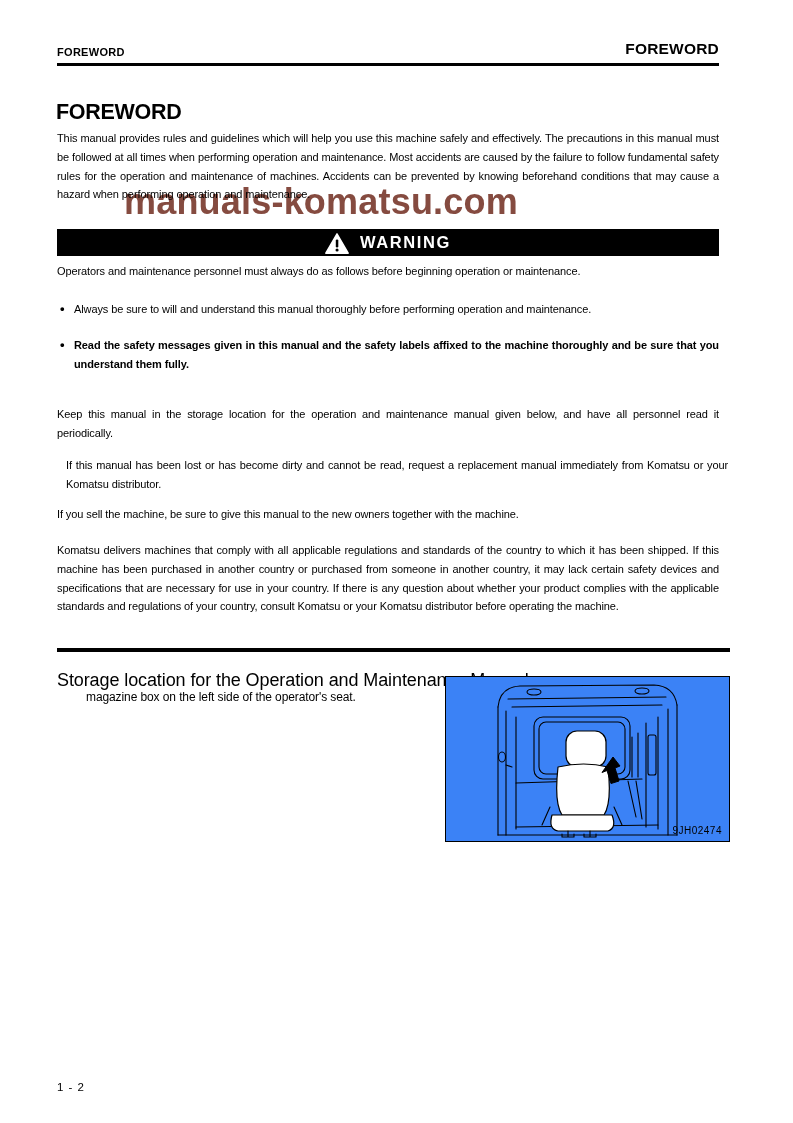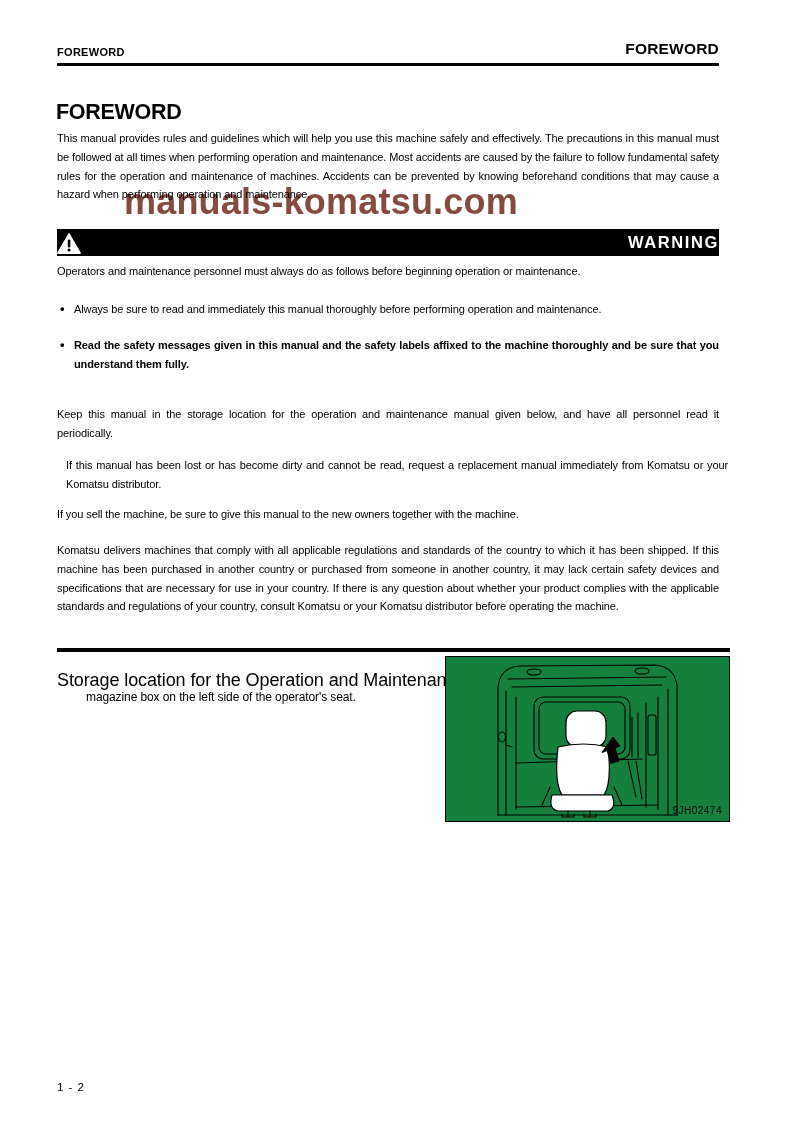--- a/index.html
+++ b/index.html
@@ -28,21 +28,21 @@
     left: 124px; top: 181px;
     font-size: 36px; font-weight: bold; letter-spacing: .2px;
     mix-blend-mode: multiply; opacity: .92;
     white-space: nowrap;
   }
 
   
   .banner {
     left: 57px; top: 229px; width: 662px; height: 27px;
     background: #000; color: #fff;
-    display: flex; align-items: center; justify-content: space-between; gap: 11px;
+    display: flex; align-items: center; justify-content: center; gap: 11px;
   }
   .banner-label { font-size: 16.5px; font-weight: bold; letter-spacing: 1.6px; }
   .tri-icon { display: inline-flex; margin-top: 1px; }
 
   .warn-intro { left: 57px; top: 262px; width: 662px; }
 
   
   .bullet-item { left: 60px; width: 659px; display: flex; }
   .bullet-item .marker { width: 14px; flex: 0 0 14px; font-size: 13px; line-height: 18.8px; }
   .bullet-item .marker::before { content: "\2022"; font-weight: bold; }
@@ -56,22 +56,22 @@
   .p3 { left: 57px; top: 505px; width: 662px; }
   .p4 { left: 57px; top: 541px; width: 662px; }
 
   
   .sec-rule { left: 57px; top: 648px; width: 673px; height: 4px; background: #000; }
   .storage1 { left: 57px; top: 670px; font-size: 18px; letter-spacing: -0.1px; }
   .storage2 { left: 86px; top: 690px; font-size: 12px; letter-spacing: -0.1px; }
 
   
   .figure-box {
-    left: 445px; top: 656px; width: 285px; height: 166px;
-    border: 1px solid #000; box-sizing: border-box; background: #15803d;
+    left: 445px; top: 676px; width: 285px; height: 166px;
+    border: 1px solid #000; box-sizing: border-box; background: #3b82f6;
   }
   .figure-box svg { display: block; }
   .fig-code {
     position: absolute; right: 7px; bottom: 5px;
     font-size: 10px; letter-spacing: .5px;
   }
 
   .footer { left: 57px; top: 1081px; font-size: 11.5px; letter-spacing: 1px; }
 </style>
 </head>
@@ -94,21 +94,21 @@
       <circle cx="12.05" cy="17" r="1.55" fill="#000000"></circle>
     </svg>
   </span>
   <span class="banner-label">WARNING</span>
 </div>
 
 <p class="abs body-text warn-intro" style="margin:0">Operators and maintenance personnel must always do as follows before beginning operation or maintenance.</p>
 
 <div class="abs bullet-item b1">
   <span class="marker"></span>
-  <div class="btxt body-text">Always be sure to read and immediately this manual thoroughly before performing operation and maintenance.</div>
+  <div class="btxt body-text">Always be sure to will and understand this manual thoroughly before performing operation and maintenance.</div>
 </div>
 <div class="abs bullet-item b2">
   <span class="marker"></span>
   <div class="btxt body-text">Read the safety messages given in this manual and the safety labels affixed to the machine thoroughly and be sure that you understand them fully.</div>
 </div>
 
 <p class="abs body-text p1" style="margin:0">Keep this manual in the storage location for the operation and maintenance manual given below, and have all personnel read it periodically.</p>
 <p class="abs body-text p2" style="margin:9px">If this manual has been lost or has become dirty and cannot be read, request a replacement manual immediately from Komatsu or your Komatsu distributor.</p>
 <p class="abs body-text p3" style="margin:0">If you sell the machine, be sure to give this manual to the new owners together with the machine.</p>
 <p class="abs body-text p4" style="margin:0">Komatsu delivers machines that comply with all applicable regulations and standards of the country to which it has been shipped. If this machine has been purchased in another country or purchased from someone in another country, it may lack certain safety devices and specifications that are necessary for use in your country. If there is any question about whether your product complies with the applicable standards and regulations of your country, consult Komatsu or your Komatsu distributor before operating the machine.</p>

